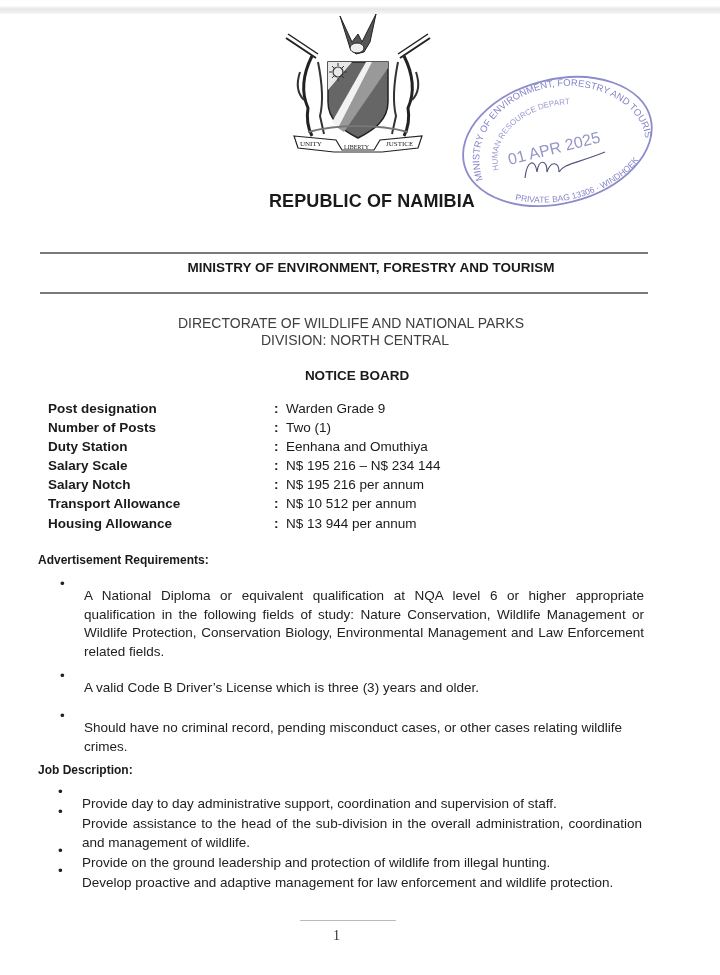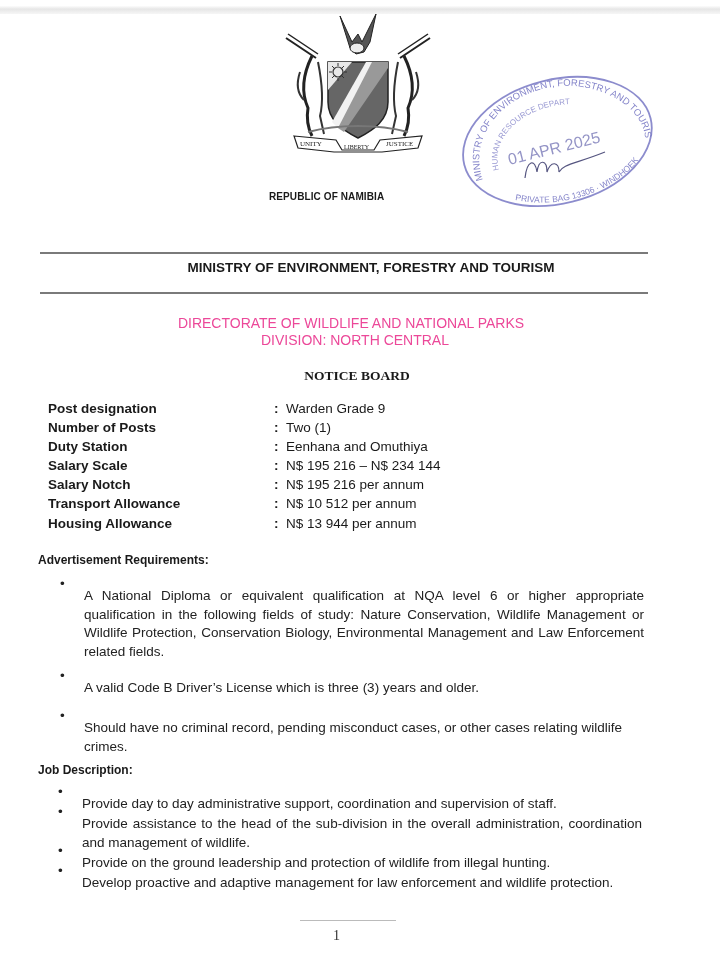--- a/index.html
+++ b/index.html
@@ -7,32 +7,32 @@
       width:720px; height:975px; position:relative; overflow:hidden;
       background:#ffffff; color:#1a1a1a;
       font-family:"Liberation Sans", sans-serif;
     }
     .top-shadow {
       position:absolute; left:0; top:0; width:720px; height:14px;
       background:linear-gradient(#ffffff 0%, #ffffff 40%, #e6e6e6 65%, #f6f6f6 100%);
     }
     .abs { position:absolute; }
     .coat { left:278px; top:12px; width:160px; height:145px; }
-    .republic { left:269px; top:191px; font-size:10px; font-weight:bold; letter-spacing:0.1px; }
+    .republic { left:269px; top:191px; font-size:18px; font-weight:bold; letter-spacing:0.1px; }
     .stamp { left:455px; top:60px; width:200px; height:160px; }
     .hr { position:absolute; left:40px; width:608px; height:2px; background:#7a7a7a; }
     .hr1 { top:252px; }
     .hr2 { top:292px; }
     .ministry { left:0; width:720px; top:260px; text-align:center; font-size:13.5px; font-weight:bold; }
     .ministry span { position:relative; left:11px; }
-    .directorate { left:0; width:720px; top:315px; text-align:center; font-size:14px; line-height:17px; color:#ec4899; }
+    .directorate { left:0; width:720px; top:315px; text-align:center; font-size:14px; line-height:17px; color:#404040; }
     .directorate div:first-child { position:relative; left:-9px; }
     .directorate div:last-child { position:relative; left:-5px; }
     .notice { left:0; width:720px; top:368px; text-align:center; font-size:13.5px; font-weight:bold; }
-    .notice span { position:relative; left:-3px;font-family:Liberation Serif, serif; }
+    .notice span { position:relative; left:-3px; }
     .details { left:48px; top:401px; }
     .drow { position:relative; height:19.1px; font-size:13.5px; white-space:nowrap; }
     .dlabel { position:absolute; left:0; font-weight:bold; }
     .dval { position:absolute; left:226px; }
     .dval .colon { display:inline-block; width:12px; font-weight:bold; }
     .section-h { font-size:12px; font-weight:bold; }
     .adv-h { left:38px; top:553px; }
     .job-h { left:38px; top:763px; }
     .blist { position:absolute; left:0; width:720px; margin:0; padding:0; list-style:none; }
     .bitem { position:absolute; left:60px; font-size:13.5px; line-height:18.6px; color:#222; }

